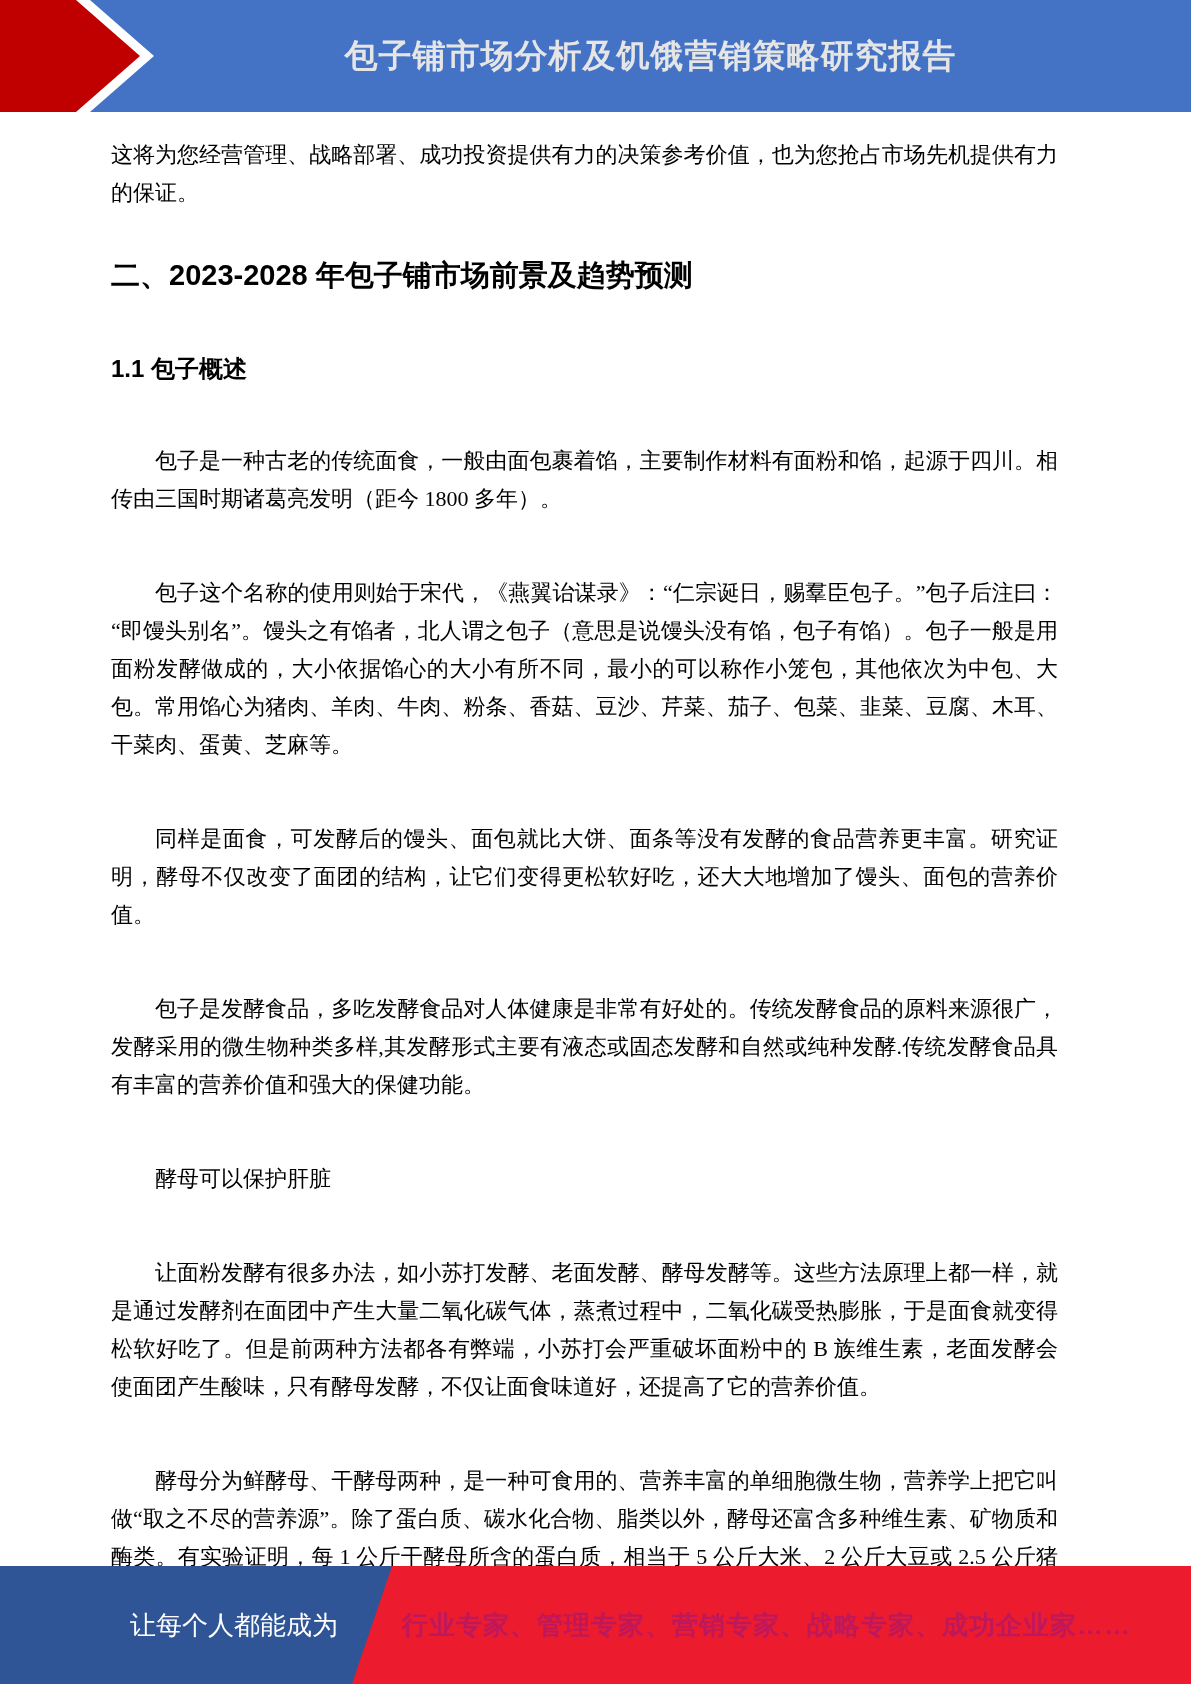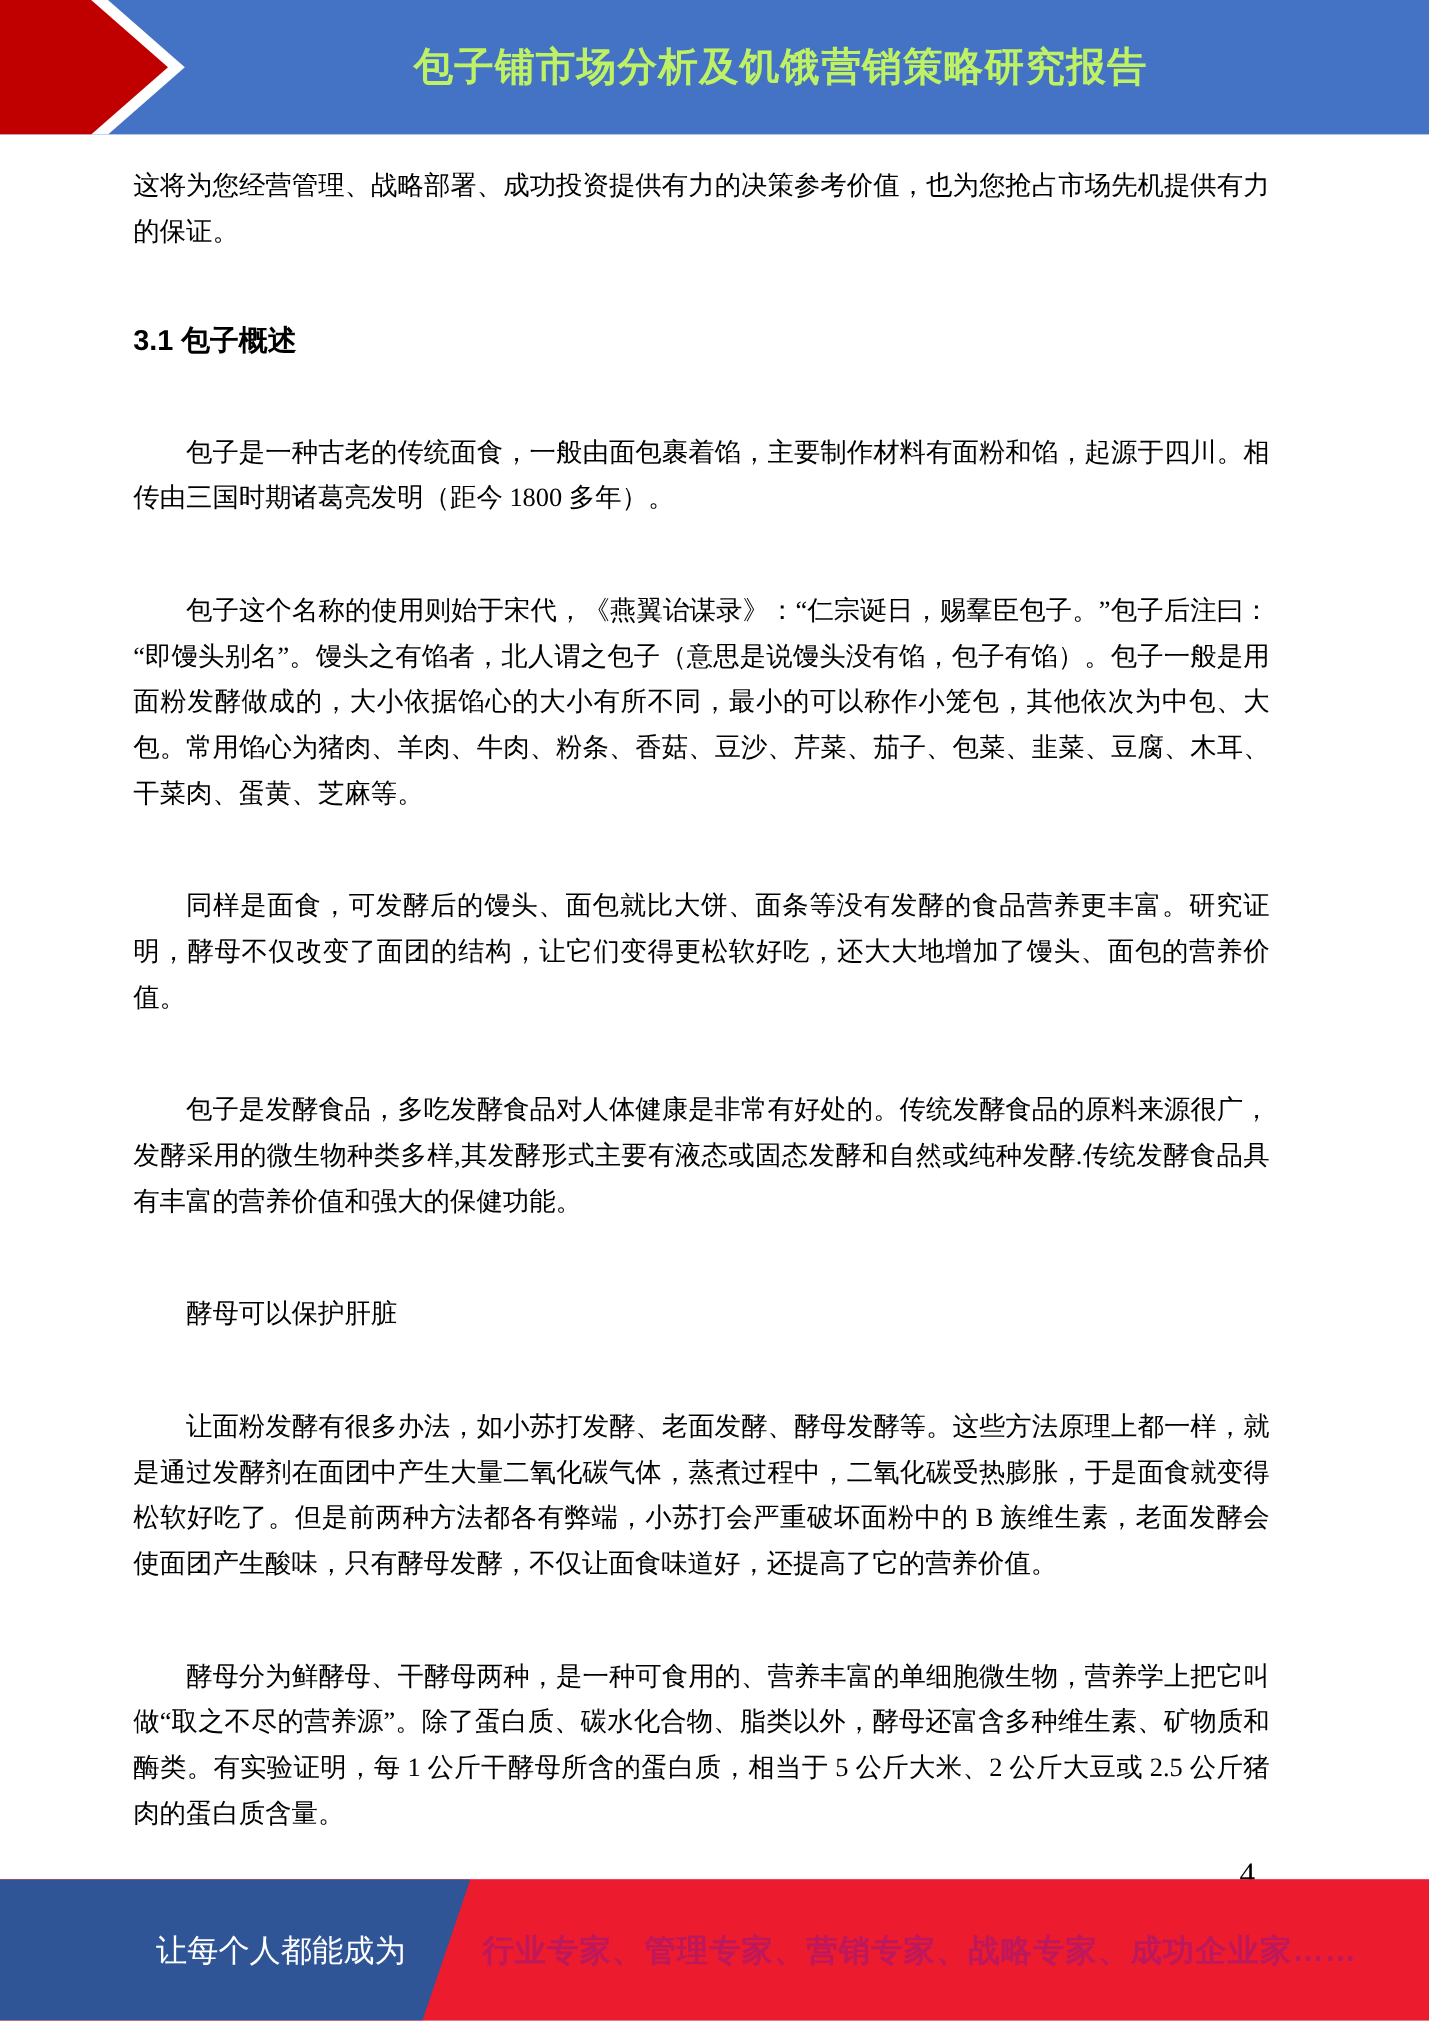--- a/index.html
+++ b/index.html
@@ -38,21 +38,21 @@
   .arrow-red{fill:var(--arrow-red,#C00000);}
   .header-title{
     position:absolute;
     top:0;left:170px;right:60px;height:112px;
     display:flex;
     align-items:center;
     justify-content:center;
     font-family:"Liberation Sans","DejaVu Sans",sans-serif;
     font-size:33px;
     font-weight:bold;
-    color:#bef264;
+    color:#e5e5e5;
     letter-spacing:1px;
     white-space:nowrap;
   }
 
   
   .content{
     position:absolute;
     top:112px;left:0;
     width:1191px;
     padding:10px 133px 0 111px;
@@ -136,22 +136,23 @@
     <svg class="header-arrow" viewBox="0 0 170 112" aria-hidden="true">
       <polygon class="arrow-white" points="0,0 90,0 154,56 90,112 0,112"></polygon>
       <polygon class="arrow-red" points="0,0 76,0 140,56 76,112 0,112"></polygon>
     </svg>
     <div class="header-title">包子铺市场分析及饥饿营销策略研究报告</div>
   </div>
 
   <div class="content">
     <p class="body-para first">这将为您经营管理、战略部署、成功投资提供有力的决策参考价值，也为您抢占市场先机提供有力的保证。</p>
 
+    <h1 class="section-heading">二、2023-2028 年包子铺市场前景及趋势预测</h1>
 
-    <h2 class="subsection-heading">3.1 包子概述</h2>
+    <h2 class="subsection-heading">1.1 包子概述</h2>
 
     <p class="body-para indent">包子是一种古老的传统面食，一般由面包裹着馅，主要制作材料有面粉和馅，起源于四川。相传由三国时期诸葛亮发明（距今 1800 多年）。</p>
     <p class="body-para indent">包子这个名称的使用则始于宋代，《燕翼诒谋录》：“仁宗诞日，赐羣臣包子。”包子后注曰：“即馒头别名”。馒头之有馅者，北人谓之包子（意思是说馒头没有馅，包子有馅）。包子一般是用面粉发酵做成的，大小依据馅心的大小有所不同，最小的可以称作小笼包，其他依次为中包、大包。常用馅心为猪肉、羊肉、牛肉、粉条、香菇、豆沙、芹菜、茄子、包菜、韭菜、豆腐、木耳、干菜肉、蛋黄、芝麻等。</p>
     <p class="body-para indent">同样是面食，可发酵后的馒头、面包就比大饼、面条等没有发酵的食品营养更丰富。研究证明，酵母不仅改变了面团的结构，让它们变得更松软好吃，还大大地增加了馒头、面包的营养价值。</p>
     <p class="body-para indent">包子是发酵食品，多吃发酵食品对人体健康是非常有好处的。传统发酵食品的原料来源很广，发酵采用的微生物种类多样,其发酵形式主要有液态或固态发酵和自然或纯种发酵.传统发酵食品具有丰富的营养价值和强大的保健功能。</p>
     <p class="body-para indent">酵母可以保护肝脏</p>
     <p class="body-para indent">让面粉发酵有很多办法，如小苏打发酵、老面发酵、酵母发酵等。这些方法原理上都一样，就是通过发酵剂在面团中产生大量二氧化碳气体，蒸煮过程中，二氧化碳受热膨胀，于是面食就变得松软好吃了。但是前两种方法都各有弊端，小苏打会严重破坏面粉中的 B 族维生素，老面发酵会使面团产生酸味，只有酵母发酵，不仅让面食味道好，还提高了它的营养价值。</p>
     <p class="body-para indent">酵母分为鲜酵母、干酵母两种，是一种可食用的、营养丰富的单细胞微生物，营养学上把它叫做“取之不尽的营养源”。除了蛋白质、碳水化合物、脂类以外，酵母还富含多种维生素、矿物质和酶类。有实验证明，每 1 公斤干酵母所含的蛋白质，相当于 5 公斤大米、2 公斤大豆或 2.5 公斤猪肉的蛋白质含量。</p>
 
     <div class="page-number">4</div>

